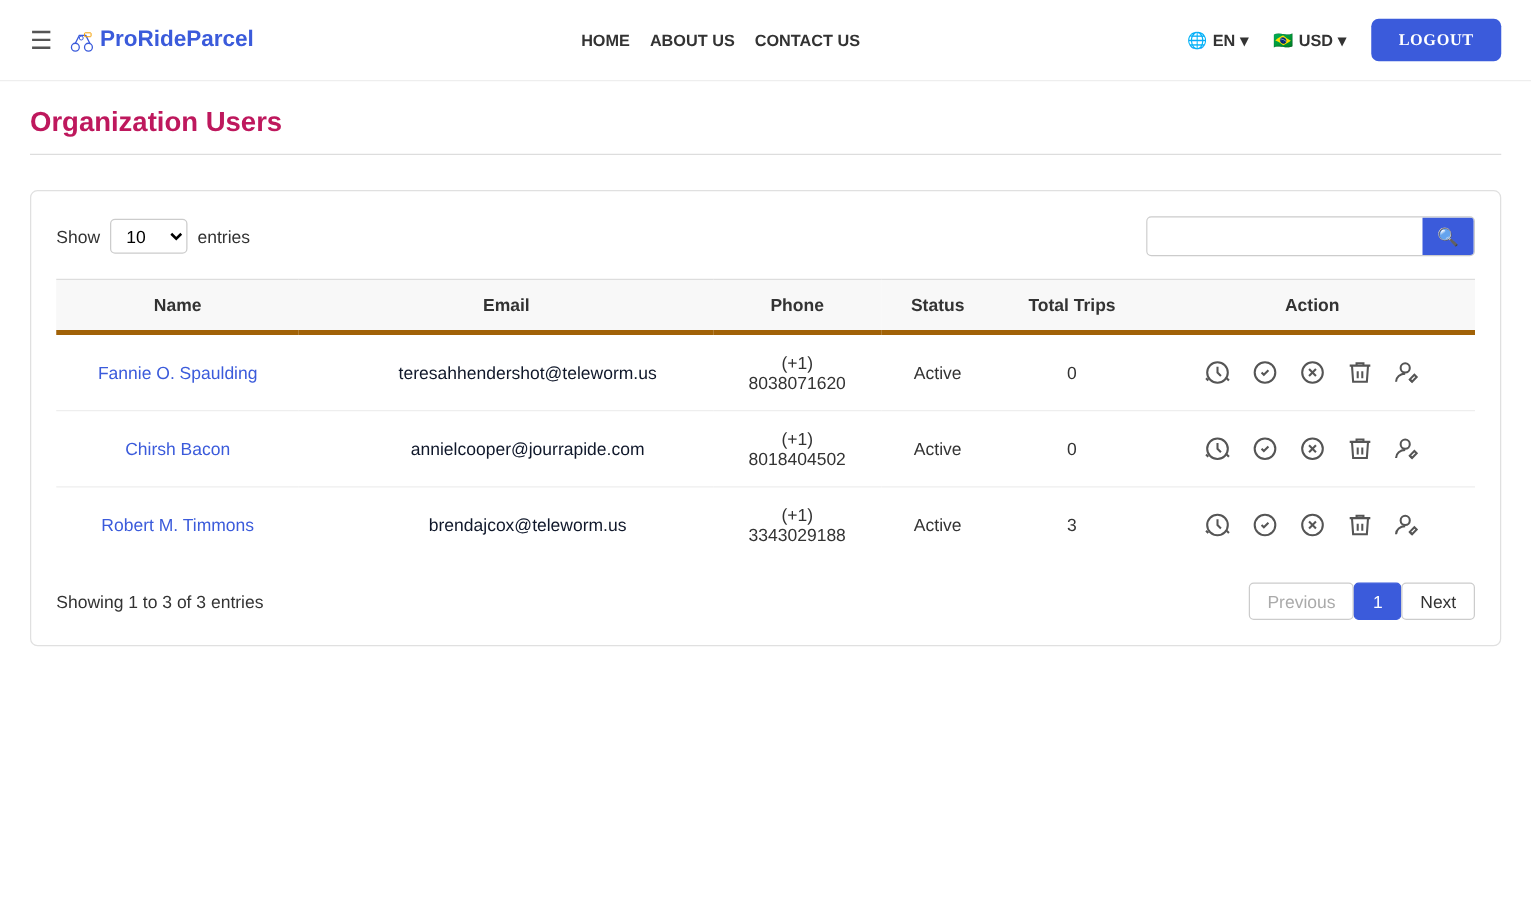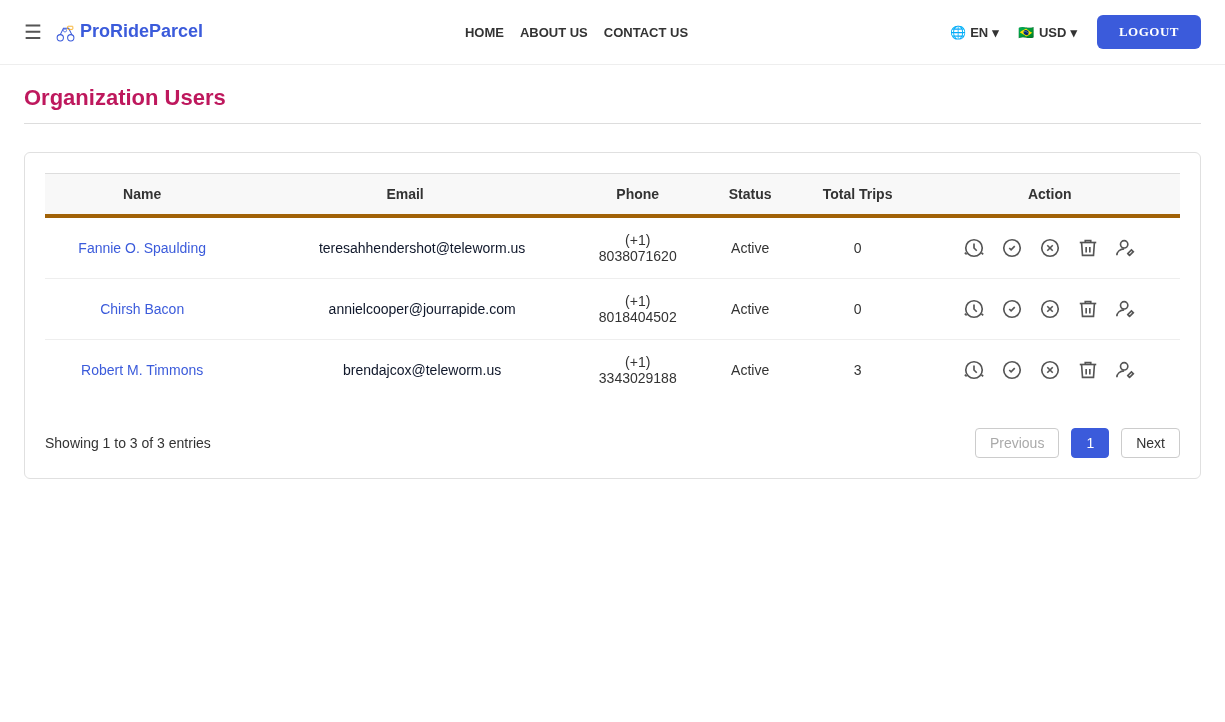--- a/index.html
+++ b/index.html
@@ -119,25 +119,25 @@
       cursor: pointer;
       color: #555;
       font-size: 18px;
     }
 
     
     .table-footer {
       display: flex;
       align-items: center;
       justify-content: space-between;
-      margin-top: 28px;
+      margin-top: 16px;
       font-size: 14px;
     }
     .showing-text { color: #333; }
-    .pagination { display: flex; align-items: flex-end; gap: 12px; }
+    .pagination { display: flex; align-items: flex-end; gap: 0; }
     .page-btn {
       padding: 6px 14px; border: 1px solid #ccc;
       background: #fff; border-radius: 4px;
       cursor: pointer; font-size: 14px; color: #333;
     }
     .page-btn.active {
       background: #3b5bdb; color: #fff;
       border-color: #3b5bdb;
     }
     .page-btn.disabled { color: #aaa; cursor: default; }
@@ -188,20 +188,38 @@
   </div>
 </header>
 
 <section class="page-title-section">
   <h1 class="page-title">Organization Users</h1>
 </section>
 
 <main class="main-content">
   <div class="table-card">
 
+    <div class="table-controls">
+      <div class="show-entries">
+        <span>Show</span>
+        <select class="entries-select">
+          <option>10</option>
+          <option>25</option>
+          <option>50</option>
+          <option>100</option>
+        </select>
+        <span>entries</span>
+      </div>
+      <div class="search-box">
+        <input class="search-input" type="text" placeholder="" style="">
+        <button class="search-btn">
+          <span>🔍</span>
+        </button>
+      </div>
+    </div>
 
     <table class="data-table">
       <thead>
         <tr>
           <th>Name</th>
           <th>Email</th>
           <th>Phone</th>
           <th>Status</th>
           <th>Total Trips</th>
           <th>Action</th>

